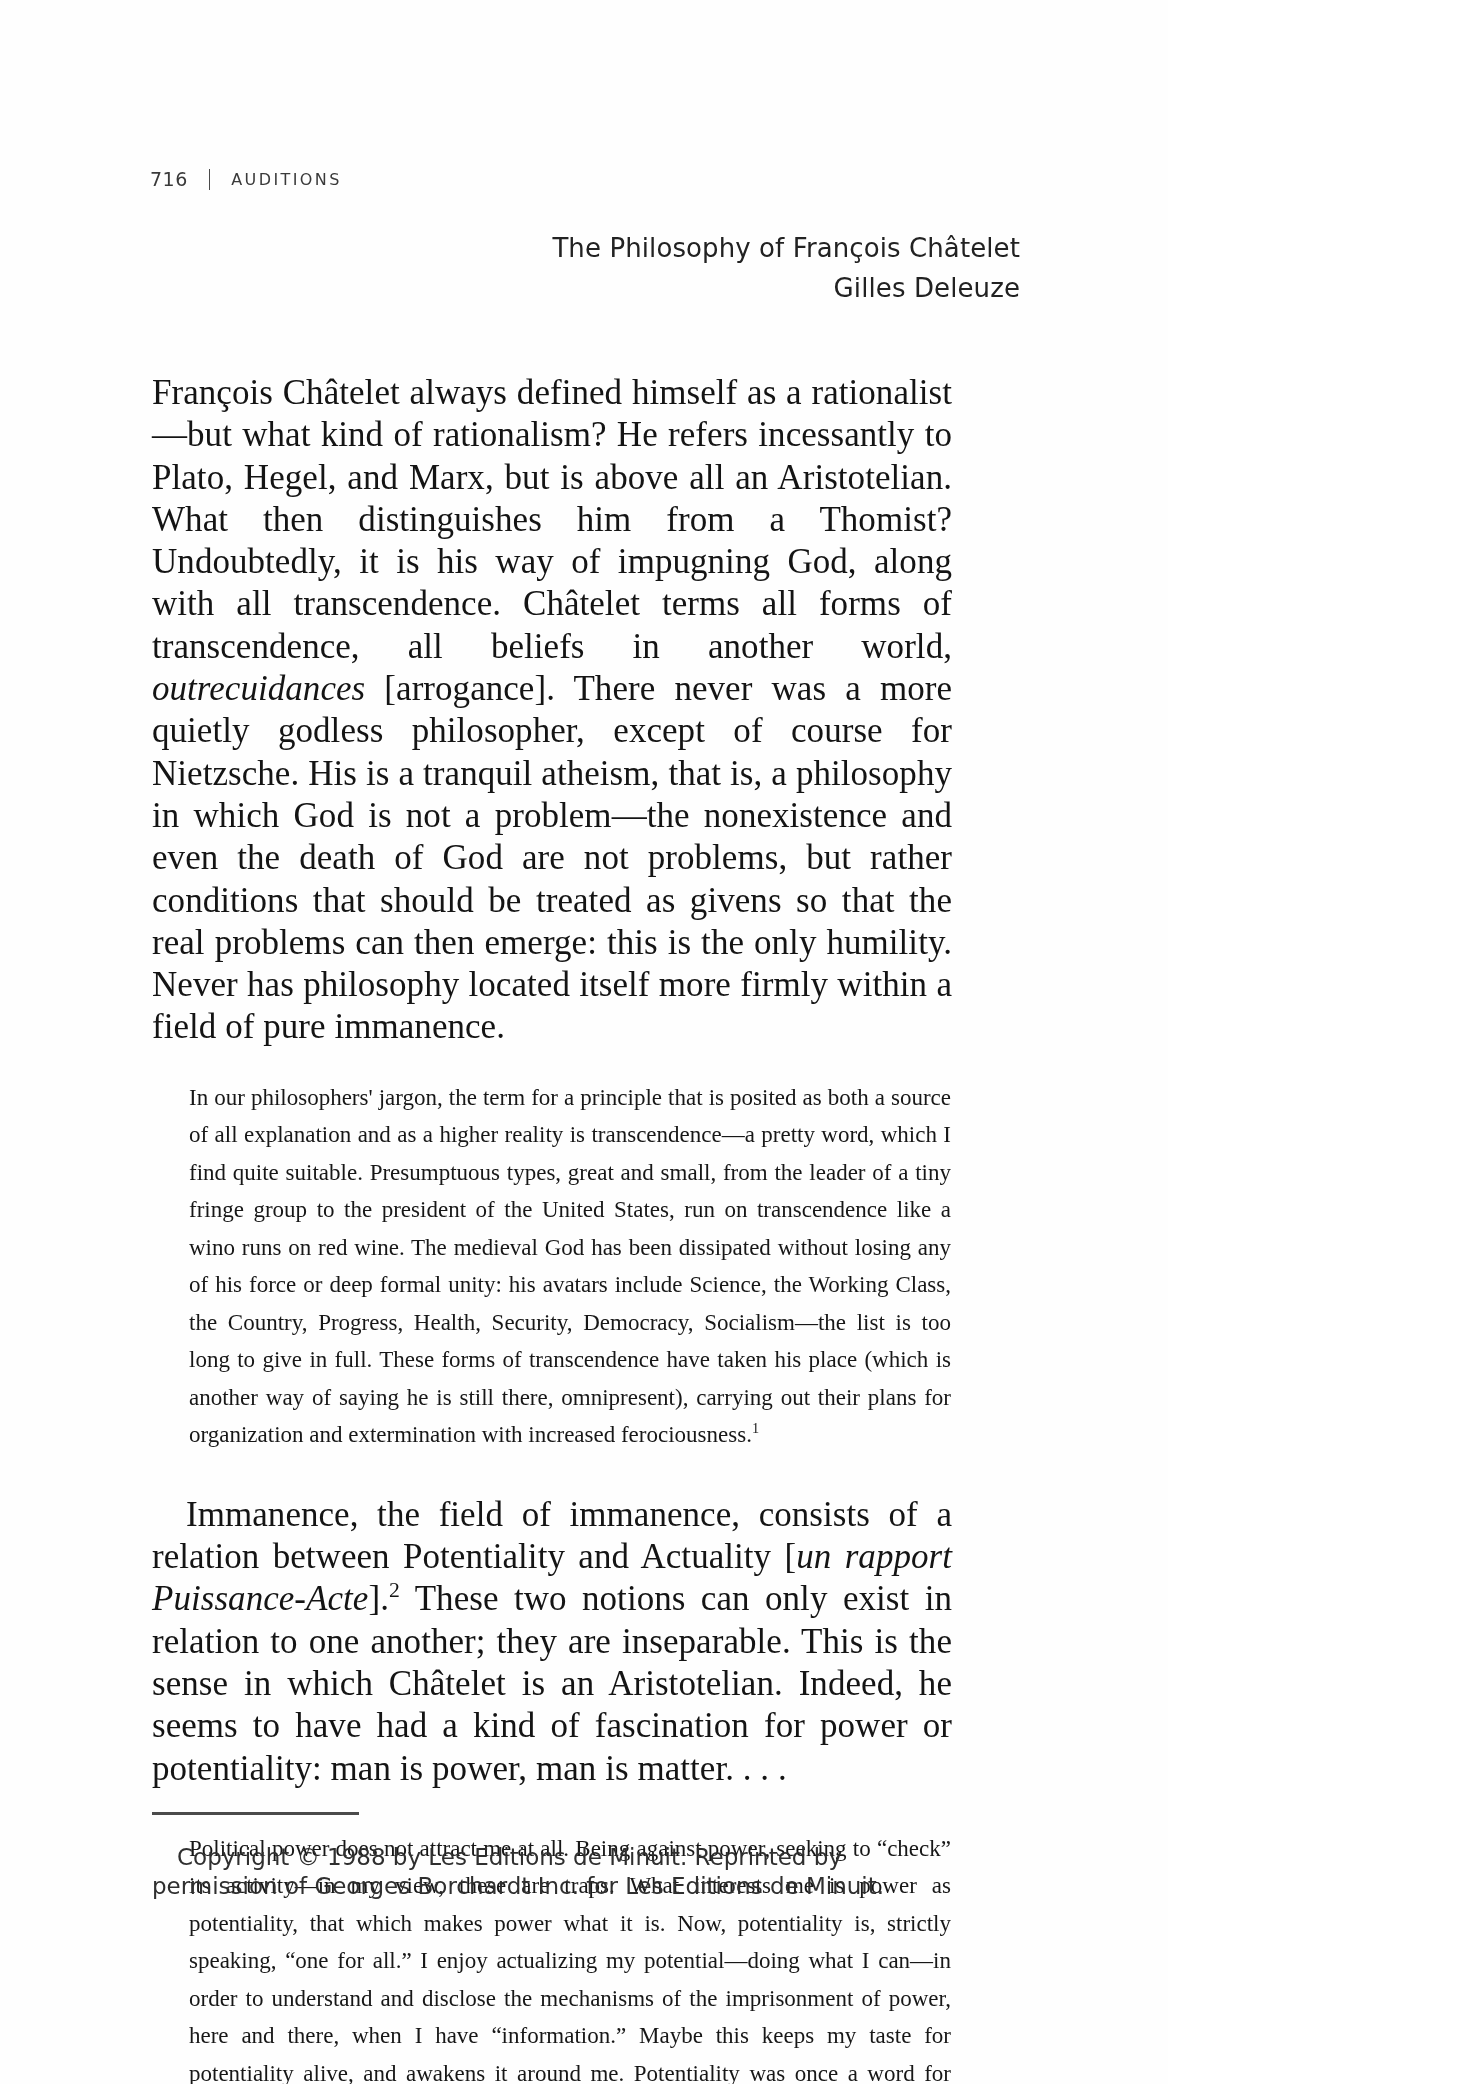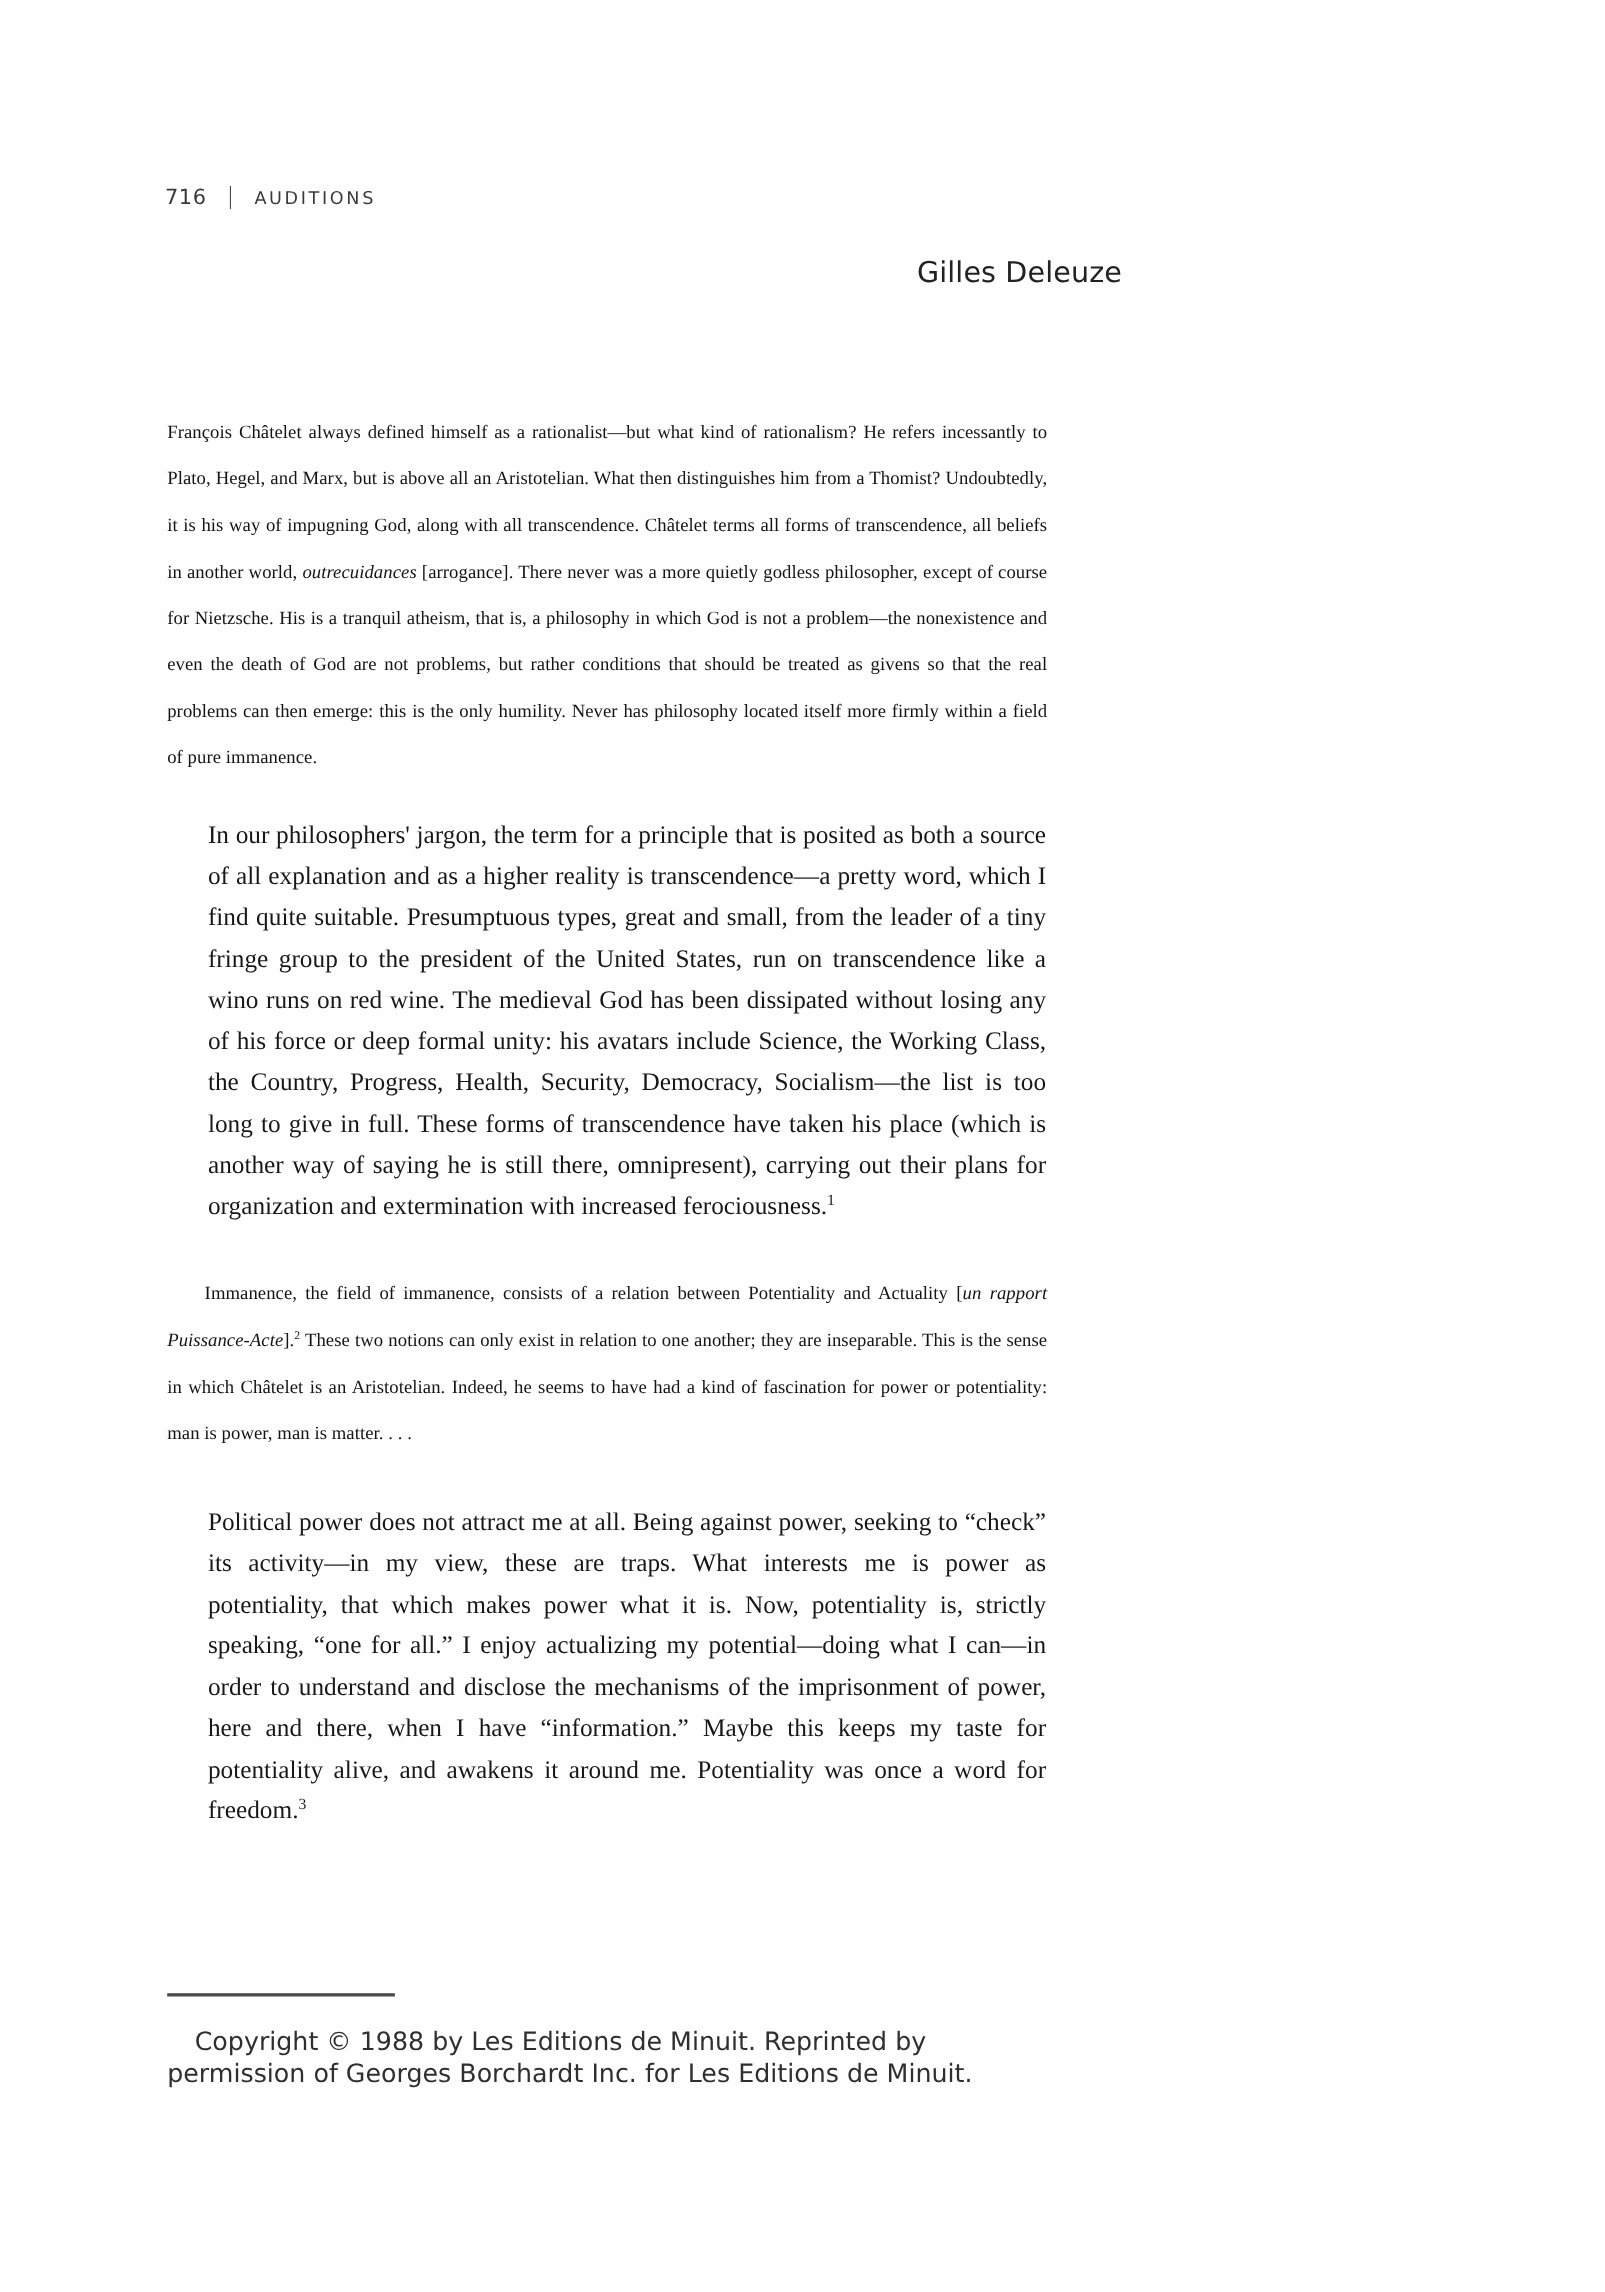--- a/index.html
+++ b/index.html
@@ -67,21 +67,21 @@
 
   
   .body-col {
     position: absolute;
     left: 152px;
     top: 372px;
     width: 800px;
   }
   p.body {
     margin: 0 0 0 0;
-    font-size: 17px;
+    font-size: 35px;
     line-height: 42.3px;
     text-align: justify;
     text-justify: inter-word;
     hyphens: none;
     color: #141414;
     letter-spacing: 0.05px;
   }
   p.body.second {
     margin-top: 40px;
   }
@@ -136,20 +136,21 @@
 
 <div class="page">
 
   <div class="running-head">
     <span class="rh-folio">716</span>
     <span class="rh-rule"></span>
     <span class="rh-title">AUDITIONS</span>
   </div>
 
   <div class="title-block">
+    <div class="title-line">The Philosophy of François Châtelet</div>
     <div class="title-line">Gilles Deleuze</div>
   </div>
 
   <div class="body-col">
 
     <p class="body"><span>François Châtelet always defined himself as a rationalist—but what kind of rationalism? He refers incessantly to Plato, Hegel, and Marx, but is above all an Aristotelian. What then distinguishes him from a Thomist? Undoubtedly, it is his way of impugning God, along with all transcendence. Châtelet terms all forms of transcendence, all beliefs in another world, </span><em>outrecuidances</em><span> [arrogance]. There never was a more quietly godless philosopher, except of course for Nietzsche. His is a tranquil atheism, that is, a philosophy in which God is not a problem—the nonexistence and even the death of God are not problems, but rather conditions that should be treated as givens so that the real problems can then emerge: this is the only humility. Never has philosophy located itself more firmly within a field of pure immanence.</span></p>
 
     <div class="bq-wrap-1">
       <blockquote class="extract"><span>In our philosophers' jargon, the term for a principle that is posited as both a source of all explanation and as a higher reality is transcendence—a pretty word, which I find quite suitable. Presumptuous types, great and small, from the leader of a tiny fringe group to the president of the United States, run on transcendence like a wino runs on red wine. The medieval God has been dissipated without losing any of his force or deep formal unity: his avatars include Science, the Working Class, the Country, Progress, Health, Security, Democracy, Socialism—the list is too long to give in full. These forms of transcendence have taken his place (which is another way of saying he is still there, omnipresent), carrying out their plans for organization and extermination with increased ferociousness.</span><sup>1</sup></blockquote>
     </div>

